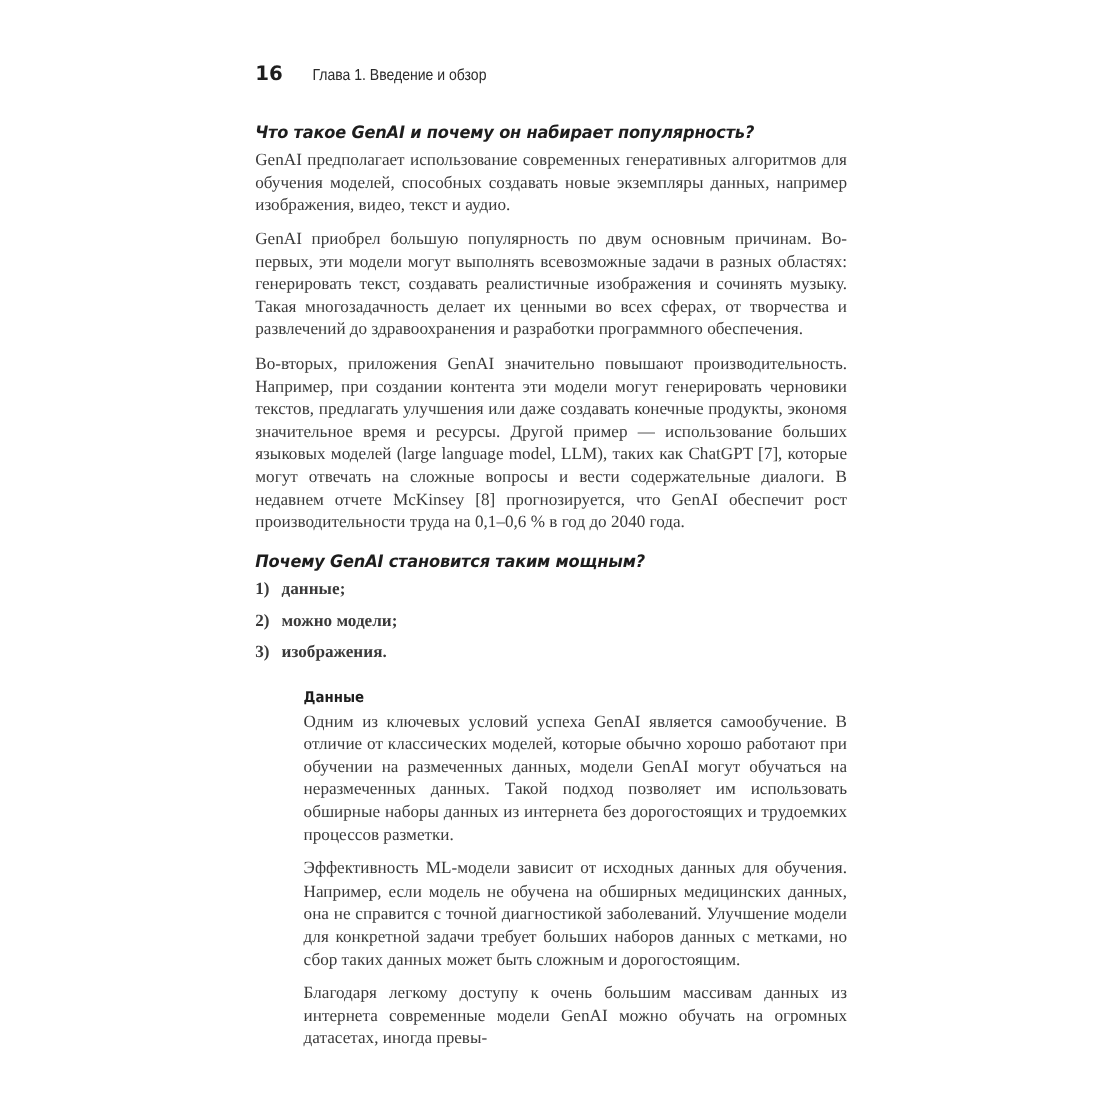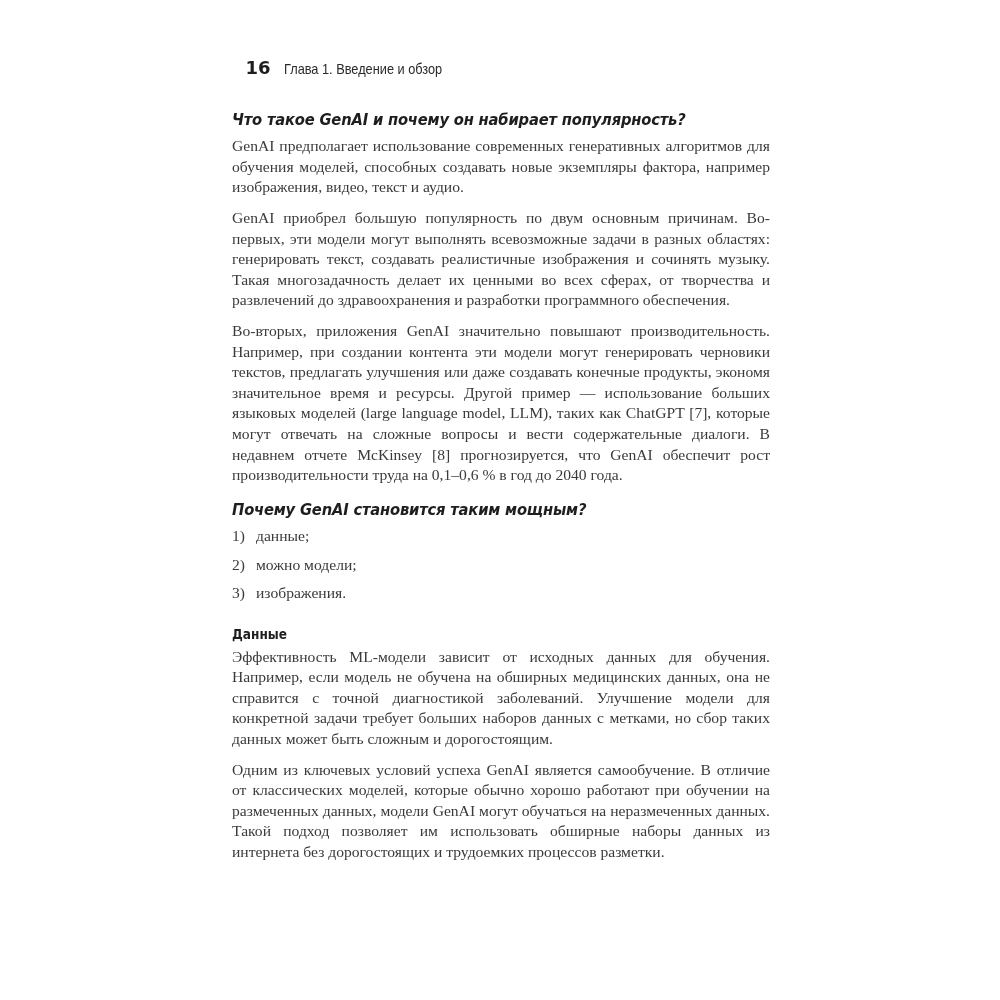--- a/index.html
+++ b/index.html
@@ -1,54 +1,55 @@
 <!DOCTYPE html>
 <html><head>
 <meta charset="utf-8">
 <style>
   html, body { margin:0; padding:0; background:#ffffff; }
   body { width:1000px; height:1000px; position:relative; overflow:hidden; }
   .page { position:absolute; left:232px; top:58px; width:538px; color:#3a3a3a;
           font-family:"Liberation Serif","DejaVu Serif",serif; font-size:15.6px; line-height:20.6px; }
-  .header { display:flex; align-items:baseline; margin-bottom:30px;text-align:center; }
+  .header { display:flex; align-items:baseline; margin-bottom:30px; }
   .page-num { font-family:"DejaVu Sans","Liberation Sans",sans-serif; font-weight:bold; font-size:18px; color:#1e1e1e; width:52px; }
   .running-head { font-family:"Liberation Sans","DejaVu Sans",sans-serif; font-size:14.5px; color:#2a2a2a; transform:scaleX(0.88); transform-origin:left; }
   h2 { font-family:"DejaVu Sans","Liberation Sans",sans-serif; font-style:italic; font-weight:bold;
        font-size:15.5px; color:#1e1e1e; margin:0 0 6px 0; letter-spacing:-0.2px; transform:scaleX(0.95); transform-origin:left; }
   h3 { font-family:"DejaVu Sans","Liberation Sans",sans-serif; font-weight:bold; font-size:13.5px;
        color:#1e1e1e; margin:0 0 2px 0; transform:scaleX(0.9); transform-origin:left; }
   p { margin:0 0 10px 0; text-align:justify; hyphens:manual; }
   .section { margin-top:14px; }
-  ol { list-style:none; padding:0; margin:0 0 10px 0; }
+  ol { list-style:none; padding:0; margin:0 0 10px 0;font-weight:bold; }
   ol li { margin:0 0 8px 0; }
   ol li .num { display:inline-block; width:24px; }
 </style>
 </head>
 <body>
 
 <div class="page">
   <div class="header">
     <span class="page-num">16</span>
     <span class="running-head">Глава 1. Введение и обзор</span>
   </div>
 
   <div>
     <h2>Что такое GenAI и почему он набирает популярность?</h2>
-    <p>GenAI предполагает использование современных генеративных алгоритмов для обучения моделей, способных создавать новые экземпляры фактора, например изображения, видео, текст и аудио.</p>
+    <p>GenAI предполагает использование современных генеративных алгоритмов для обучения моделей, способных создавать новые экземпляры данных, например изображения, видео, текст и аудио.</p>
     <p>GenAI приобрел большую популярность по двум основным причинам. Во-первых, эти модели могут выполнять всевозможные задачи в разных областях: генерировать текст, создавать реалистичные изображения и сочинять музыку. Такая многозадачность делает их ценными во всех сферах, от творчества и развлечений до здравоохранения и разработки программного обеспечения.</p>
     <p>Во-вторых, приложения GenAI значительно повышают производительность. Например, при создании контента эти модели могут генерировать черновики текстов, предлагать улучшения или даже создавать конечные продукты, экономя значительное время и ресурсы. Другой пример — использование больших языковых моделей (large language model, LLM), таких как ChatGPT [7], которые могут отвечать на сложные вопросы и вести содержательные диалоги. В недавнем отчете McKinsey [8] прогнозируется, что GenAI обеспечит рост производительности труда на 0,1–0,6 % в год до 2040 года.</p>
   </div>
 
   <div class="section">
     <h2>Почему GenAI становится таким мощным?</h2>
     <ol>
       <li><span class="num">1)</span><span>данные;</span></li>
       <li><span class="num">2)</span><span>можно модели;</span></li>
       <li><span class="num">3)</span><span>изображения.</span></li>
     </ol>
   </div>
 
-  <div class="section" style="margin-top:20px;">
+  <div class="section" style="margin-top:20px;margin-left:44px;">
     <h3>Данные</h3>
+    <p>Одним из ключевых условий успеха GenAI является самообучение. В отличие от классических моделей, которые обычно хорошо работают при обучении на размеченных данных, модели GenAI могут обучаться на неразмеченных данных. Такой подход позволяет им использовать обширные наборы данных из интернета без дорогостоящих и трудоемких процессов разметки.</p>
     <p>Эффективность ML-модели зависит от исходных данных для обучения. Например, если модель не обучена на обширных медицинских данных, она не справится с точной диагностикой заболеваний. Улучшение модели для конкретной задачи требует больших наборов данных с метками, но сбор таких данных может быть сложным и дорогостоящим.</p>
-    <p>Одним из ключевых условий успеха GenAI является самообучение. В отличие от классических моделей, которые обычно хорошо работают при обучении на размеченных данных, модели GenAI могут обучаться на неразмеченных данных. Такой подход позволяет им использовать обширные наборы данных из интернета без дорогостоящих и трудоемких процессов разметки.</p>
+    <p>Благодаря легкому доступу к очень большим массивам данных из интернета современные модели GenAI можно обучать на огромных датасетах, иногда превы-</p>
   </div>
 </div>
 
 </body></html>

